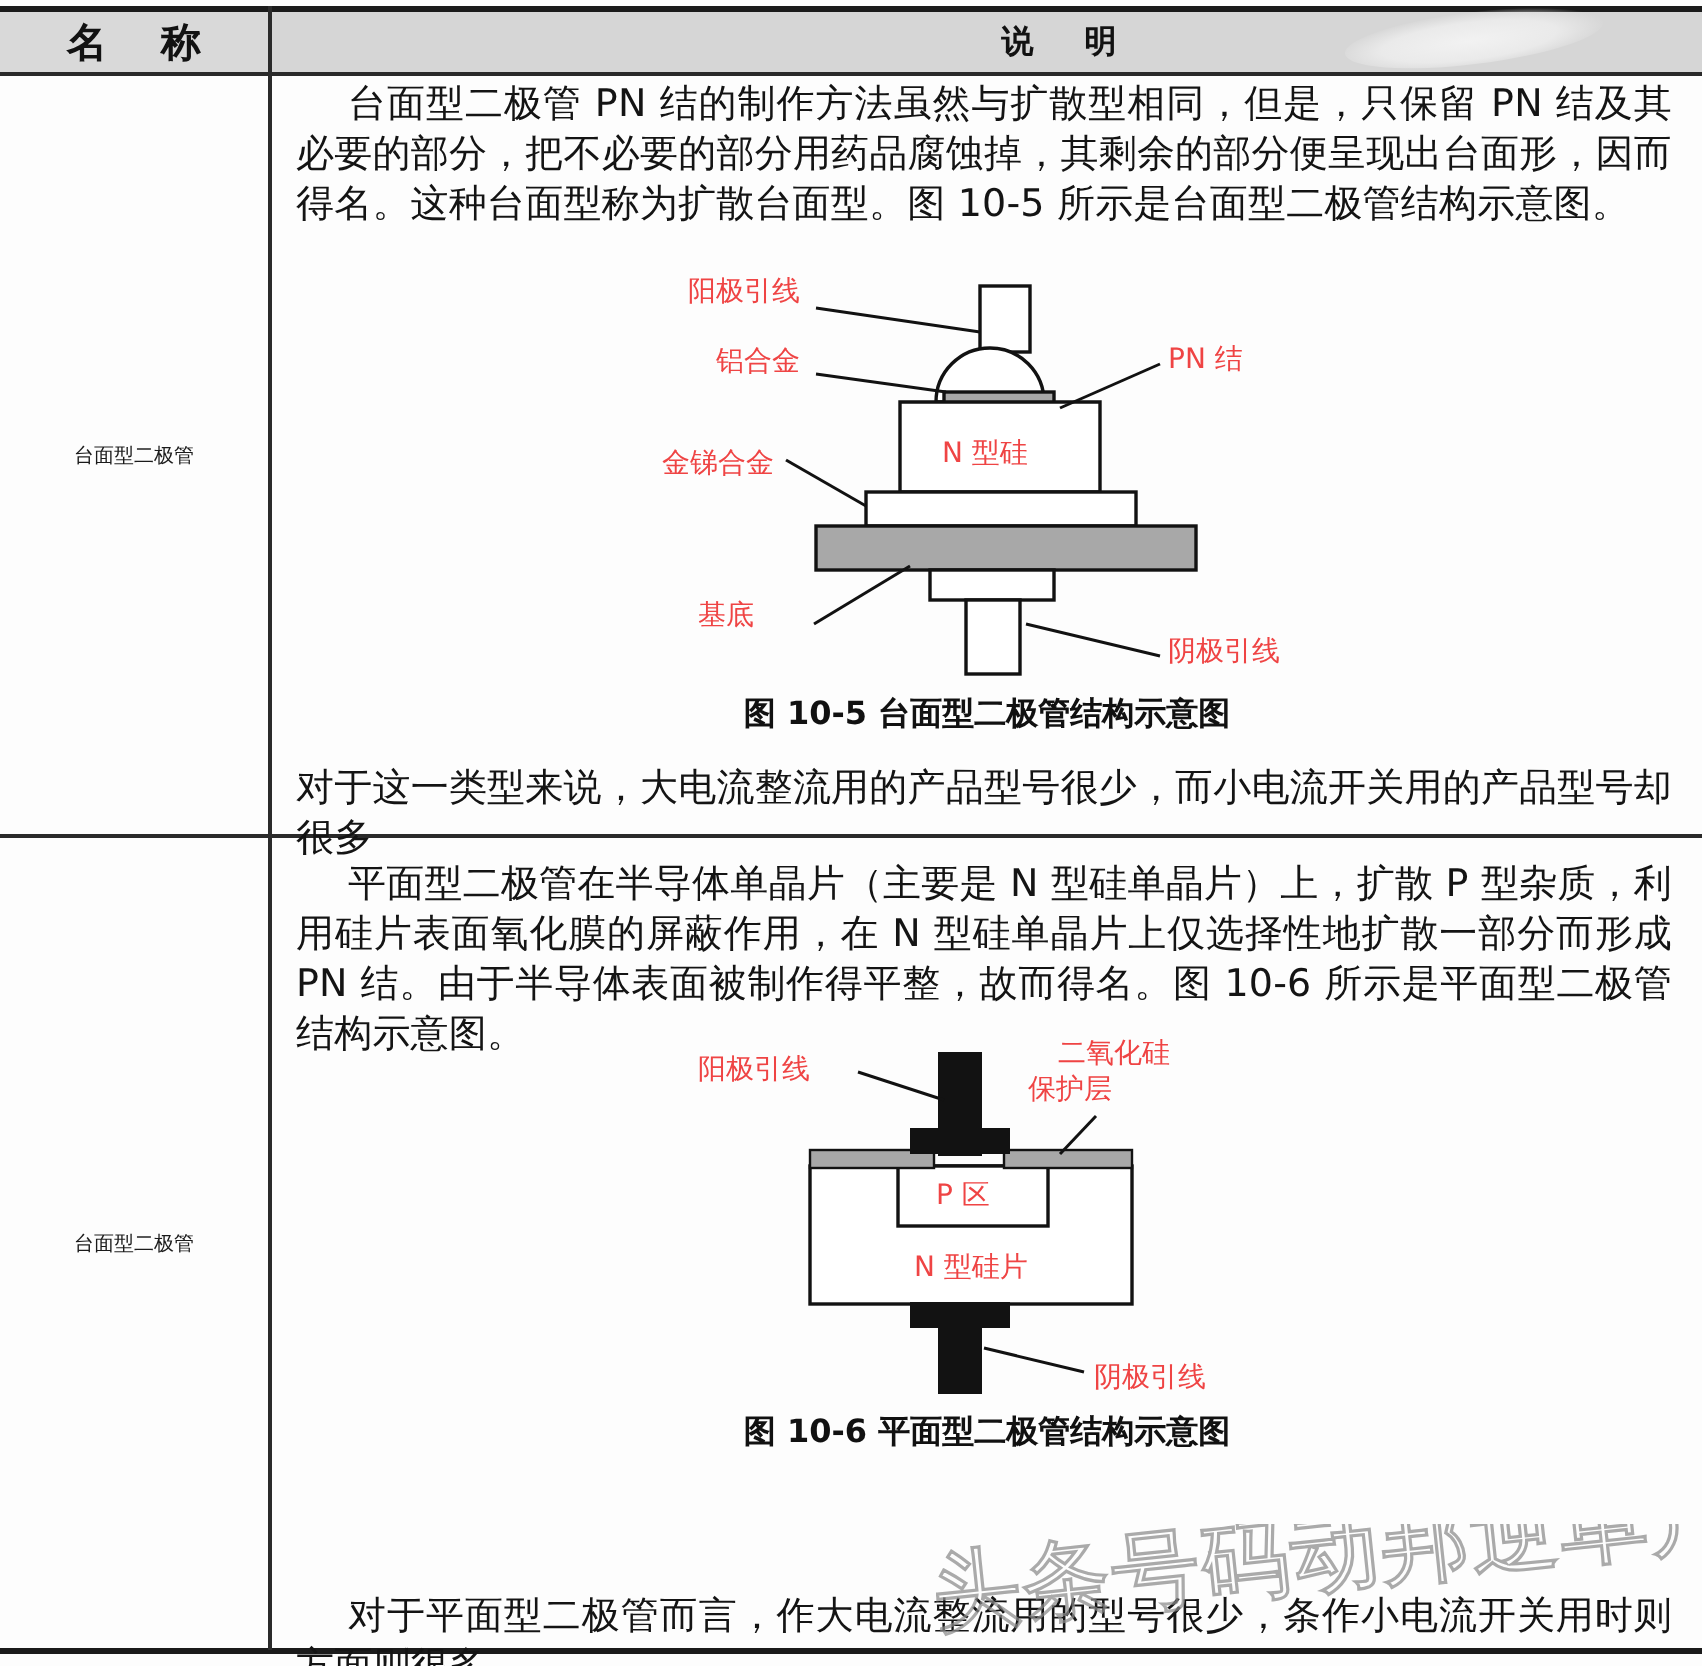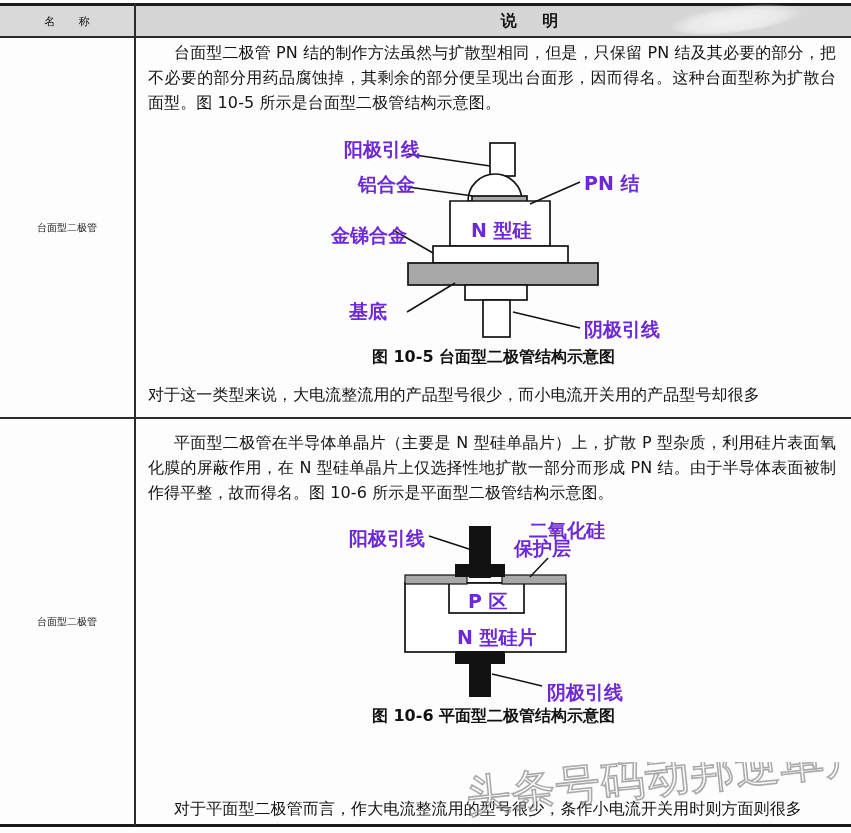--- a/index.html
+++ b/index.html
@@ -66,21 +66,21 @@
   .head-band.right {
     left: 136px;
     width: 715px;
     background: #d6d6d6;
   }
   .head-cell-name {
     position: absolute;
     left: 0; top: 6px;
     width: 134px; height: 30px;
     display: flex; align-items: center; justify-content: center;
-    font-size: 11px; font-weight: normal;
+    font-size: 20px; font-weight: bold;
     letter-spacing: 10px;
     text-indent: 10px;
     color: #121212;
   }
   .head-cell-desc {
     position: absolute;
     left: 136px; top: 6px;
     width: 787px; height: 30px;
     display: flex; align-items: center; justify-content: center;
     font-size: 16px; font-weight: bold;
@@ -97,21 +97,21 @@
     display: flex; align-items: center; justify-content: center;
     font-size: 10px;
     color: #1a1a1a;
   }
   #row1-label { top: 38px; height: 379px; }
   #row2-label { top: 419px; height: 405px; }
 
   
   .para {
     position: absolute;
-    font-size: 16px;
+    font-size: 19px;
     line-height: 25px;
     color: #141414;
     text-align: justify;
     letter-spacing: 0.1px;
   }
   #p1 { left: 148px; top: 40px; width: 688px; text-indent: 26px; }
   #p2 { left: 148px; top: 382px; width: 688px; }
   #p3 { left: 148px; top: 430px; width: 688px; text-indent: 26px; }
   #p4 { left: 148px; top: 740px; width: 688px; text-indent: 26px; }
   #p5 { left: 148px; top: 796px; width: 688px; text-indent: 26px; }
@@ -128,23 +128,23 @@
   #cap1 { top: 347px; }
   #cap2 { top: 706px; }
 
   
   .figure { position: absolute; }
   #fig1 { left: 345px; top: 140px; width: 340px; height: 200px; }
   #fig2 { left: 352px; top: 520px; width: 330px; height: 180px; }
 
   .fig-label {
     position: absolute;
-    font-size: 19px;
-    font-weight: bold;
-    color: #6d28d9;
+    font-size: 14px;
+    font-weight: normal;
+    color: #ef4444;
     white-space: nowrap;
   }
 
   
   .watermark {
     position: absolute;
     left: 468px; top: 762px;
     width: 390px; height: 70px;
     pointer-events: none;
     opacity: 0.72;

